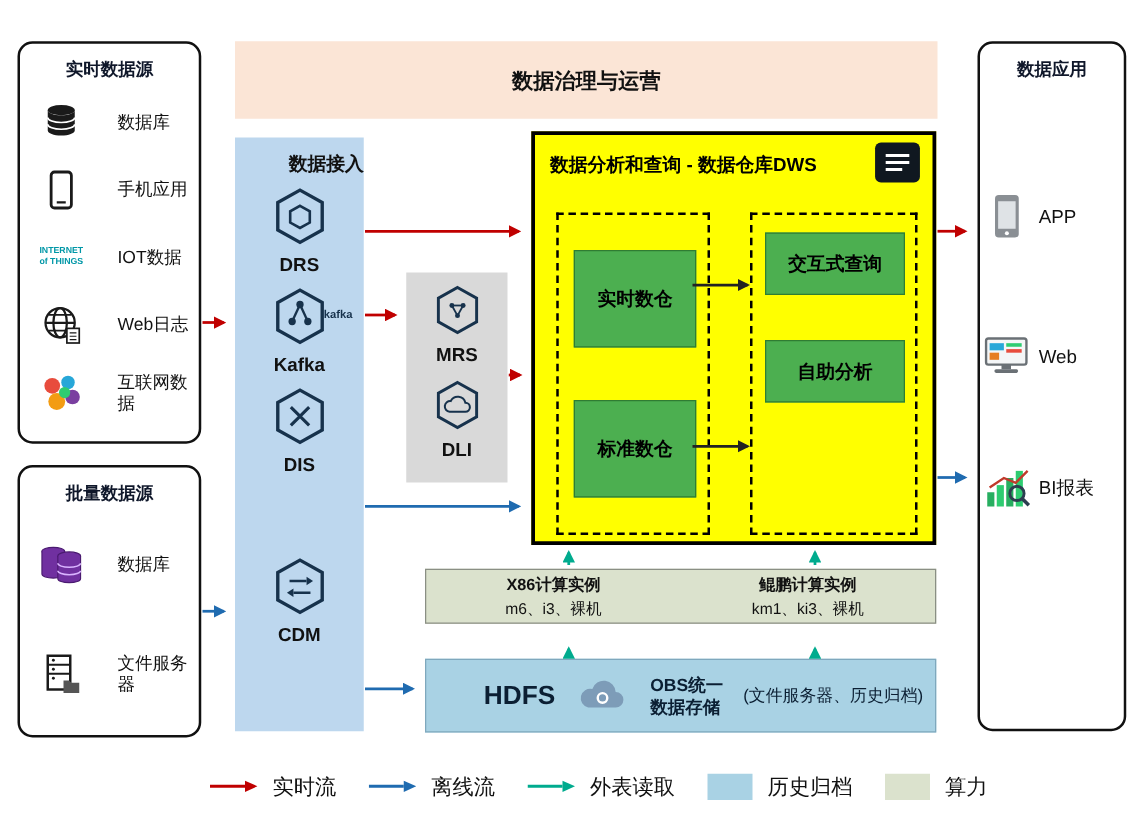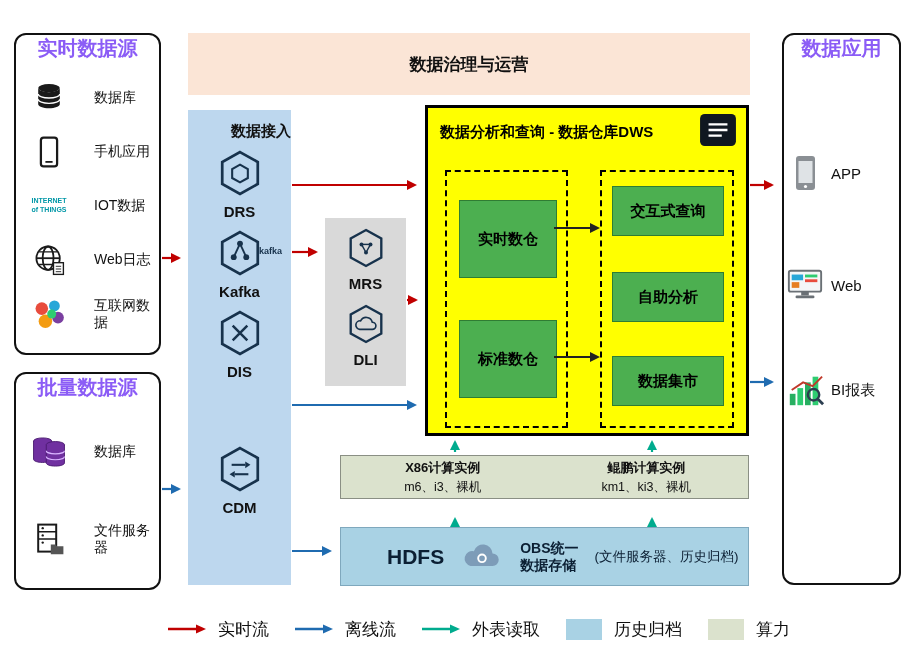--- a/index.html
+++ b/index.html
@@ -1,20 +1,20 @@
 <!DOCTYPE html>
 <html><head>
 <meta charset="utf-8">
 <style>
   *{margin:0;padding:0;box-sizing:border-box}
   body{font-family:"Liberation Sans","DejaVu Sans",sans-serif;background:#fff}
   .canvas{position:relative;width:914px;height:651px;background:#fff;overflow:hidden}
   .abs{position:absolute}
   .panel{position:absolute;border:2px solid #111;border-radius:12px;background:#fff}
-  .box-title{position:absolute;top:0;left:0;width:100%;text-align:center;font-weight:bold;font-size:20px;color:#8b5cf6}
+  .box-title{position:absolute;top:12px;left:0;width:100%;text-align:center;font-weight:bold;font-size:14px;color:#0f172a}
   .src-row{position:absolute;left:12px;width:126px;height:50px;display:flex;align-items:center;gap:24px}
   .ic{width:42px;height:42px;display:flex;align-items:center;justify-content:center;flex:0 0 42px}
   .src-label{font-size:14px;color:#111;line-height:1.25}
   .gov{left:188px;top:33px;width:562px;height:62px;background:#FBE5D6;display:flex;align-items:center;justify-content:center;gap:81px}
   .gov-title{font-size:17px;font-weight:bold;color:#111}
   .gov-logo{display:flex;align-items:center;gap:8px}
   .gov-logo-text{font-size:17px;font-weight:bold;color:#10202e;letter-spacing:1px}
   .ingest{left:188px;top:110px;width:103px;height:475px;background:#BDD7EE}
   .col-title{position:absolute;top:12px;width:100%;text-align:right;font-weight:bold;font-size:15px;color:#111}
   .svc{position:absolute;left:0;width:100%;display:flex;flex-direction:column;align-items:center;gap:3px}
@@ -238,21 +238,20 @@
         </svg>
       </span>
     </div>
     <div class="dgroup" style="left:17px;top:62px;width:123px;height:258px">
       <div class="gmod" style="left:12px;top:28px;width:98px;height:78px">实时数仓</div>
       <div class="gmod" style="left:12px;top:148px;width:98px;height:78px">标准数仓</div>
     </div>
     <div class="dgroup" style="left:172px;top:62px;width:134px;height:258px">
       <div class="gmod" style="left:10px;top:14px;width:112px;height:50px">交互式查询</div>
       <div class="gmod" style="left:10px;top:100px;width:112px;height:50px">自助分析</div>
-      <div class="gmod" style="left:10px;top:184px;width:112px;height:50px">数据集市</div>
     </div>
   </div>
 
   <div class="abs compute">
     <div class="cinst">
       <span class="cname">X86计算实例</span>
       <span class="cdetail">m6、i3、裸机</span>
     </div>
     <div class="cinst">
       <span class="cname">鲲鹏计算实例</span>

